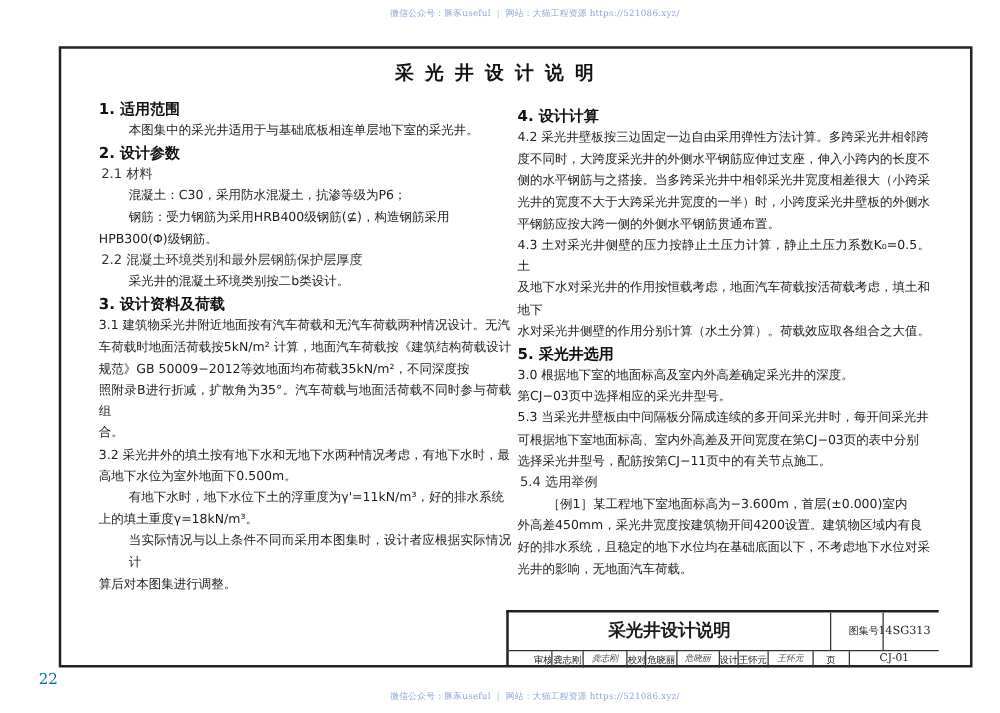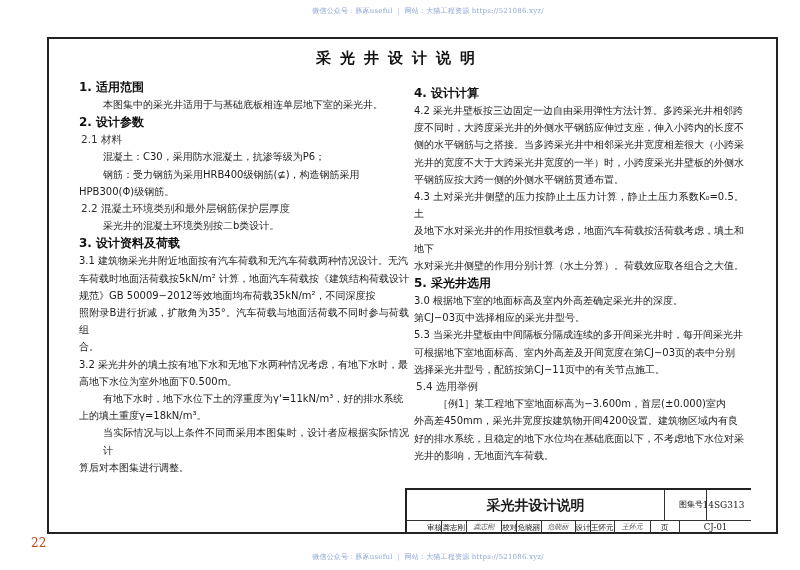--- a/index.html
+++ b/index.html
@@ -27,21 +27,21 @@
              line-height:30px; font-size:14px; font-weight:bold; border-right:1px solid #333; }
   .tb-label1 { position:absolute; left:269px; top:0; width:30px; height:30px; line-height:30px;
                text-align:center; font-size:8px; border-right:1px solid #333; }
   .tb-val1 { position:absolute; left:289px; top:0; width:55px; height:30px; line-height:30px;
              text-align:center; font-size:9px; font-family:"DejaVu Serif", serif; }
   .tb-row2 { position:absolute; left:0; top:31px; width:344px; height:13px; display:flex; }
   .tb-cell { height:13px; line-height:13px; font-size:7.5px; text-align:center; border-right:1px solid #333;
              box-sizing:border-box; white-space:nowrap; overflow:hidden; }
   .sig { font-family:"DejaVu Serif", serif; font-style:italic; color:#555; font-size:7px; }
   .page-num { position:absolute; left:31px; top:536px; font-size:12px;
-              font-family:"DejaVu Serif", serif; color:#c2410c; }
+              font-family:"DejaVu Serif", serif; color:#0369a1; }
 </style>
 </head>
 <body>
 
 <div class="watermark wm-top">微信公众号：豚豕useful ｜ 网站：大猫工程资源 https://521086.xyz/</div>
 
 <div class="frame">
   <div class="doc-title">采光井设计说明</div>
 
   <div class="col col-left" id="leftCol">

